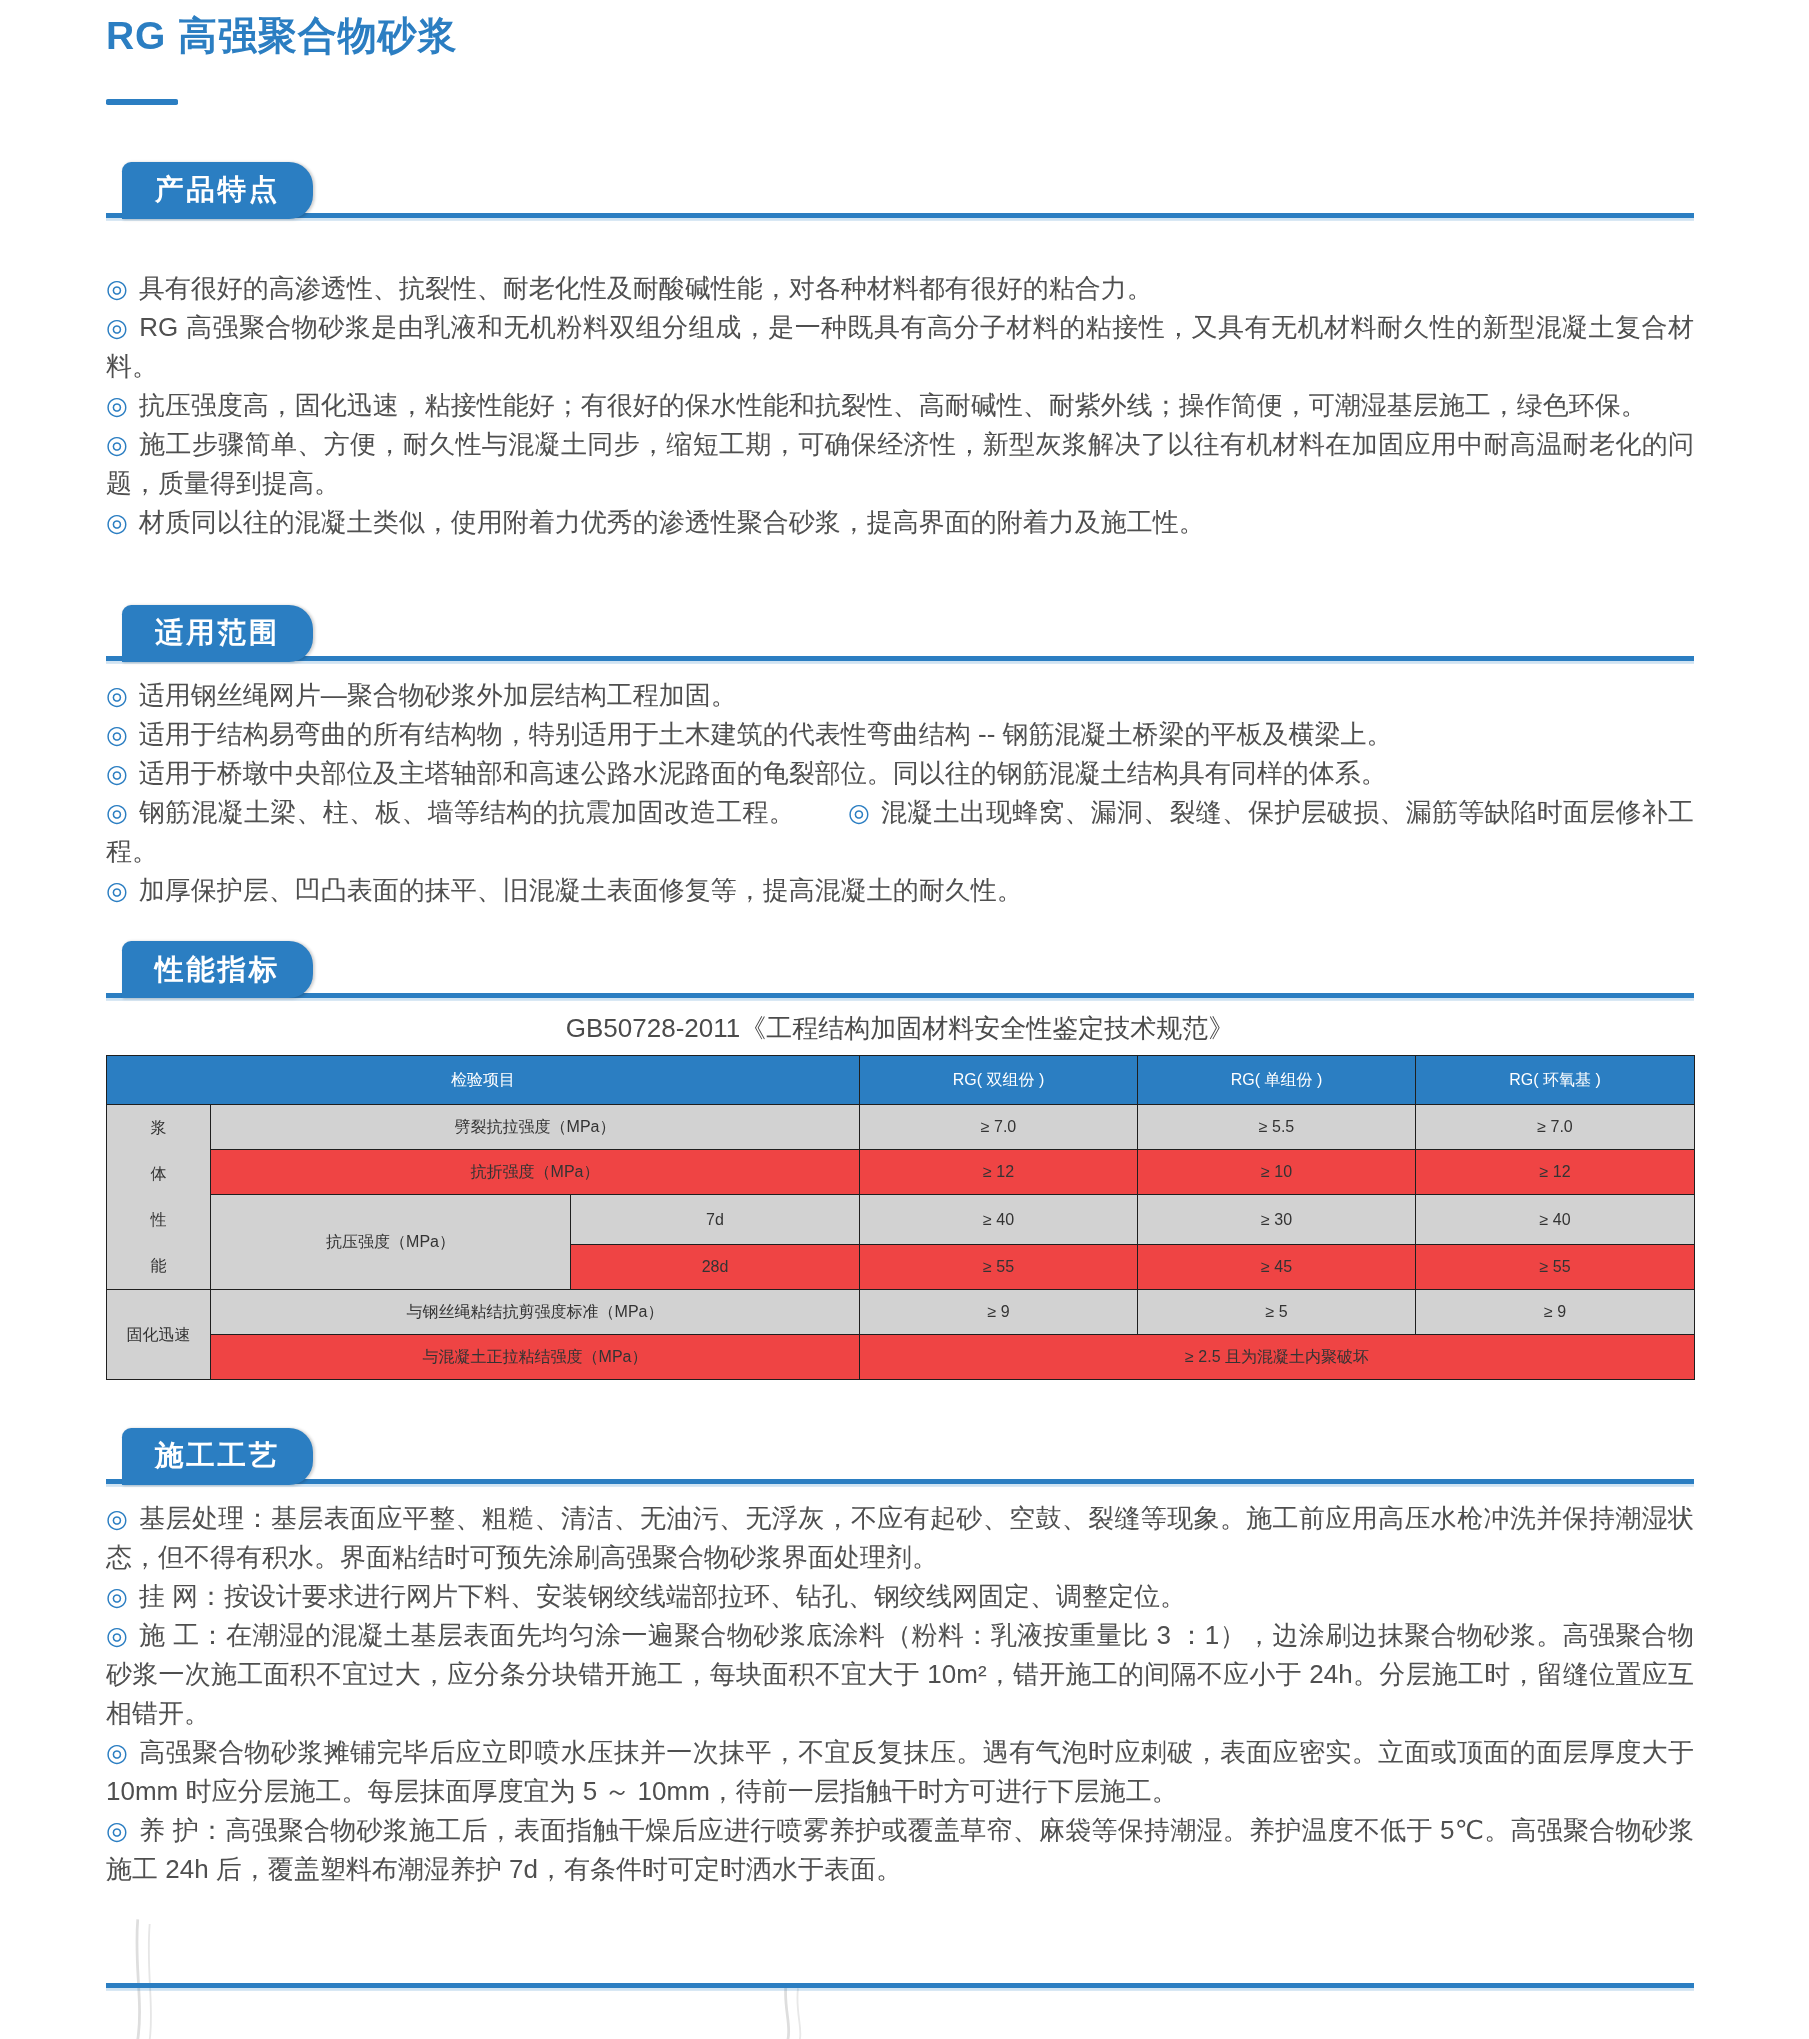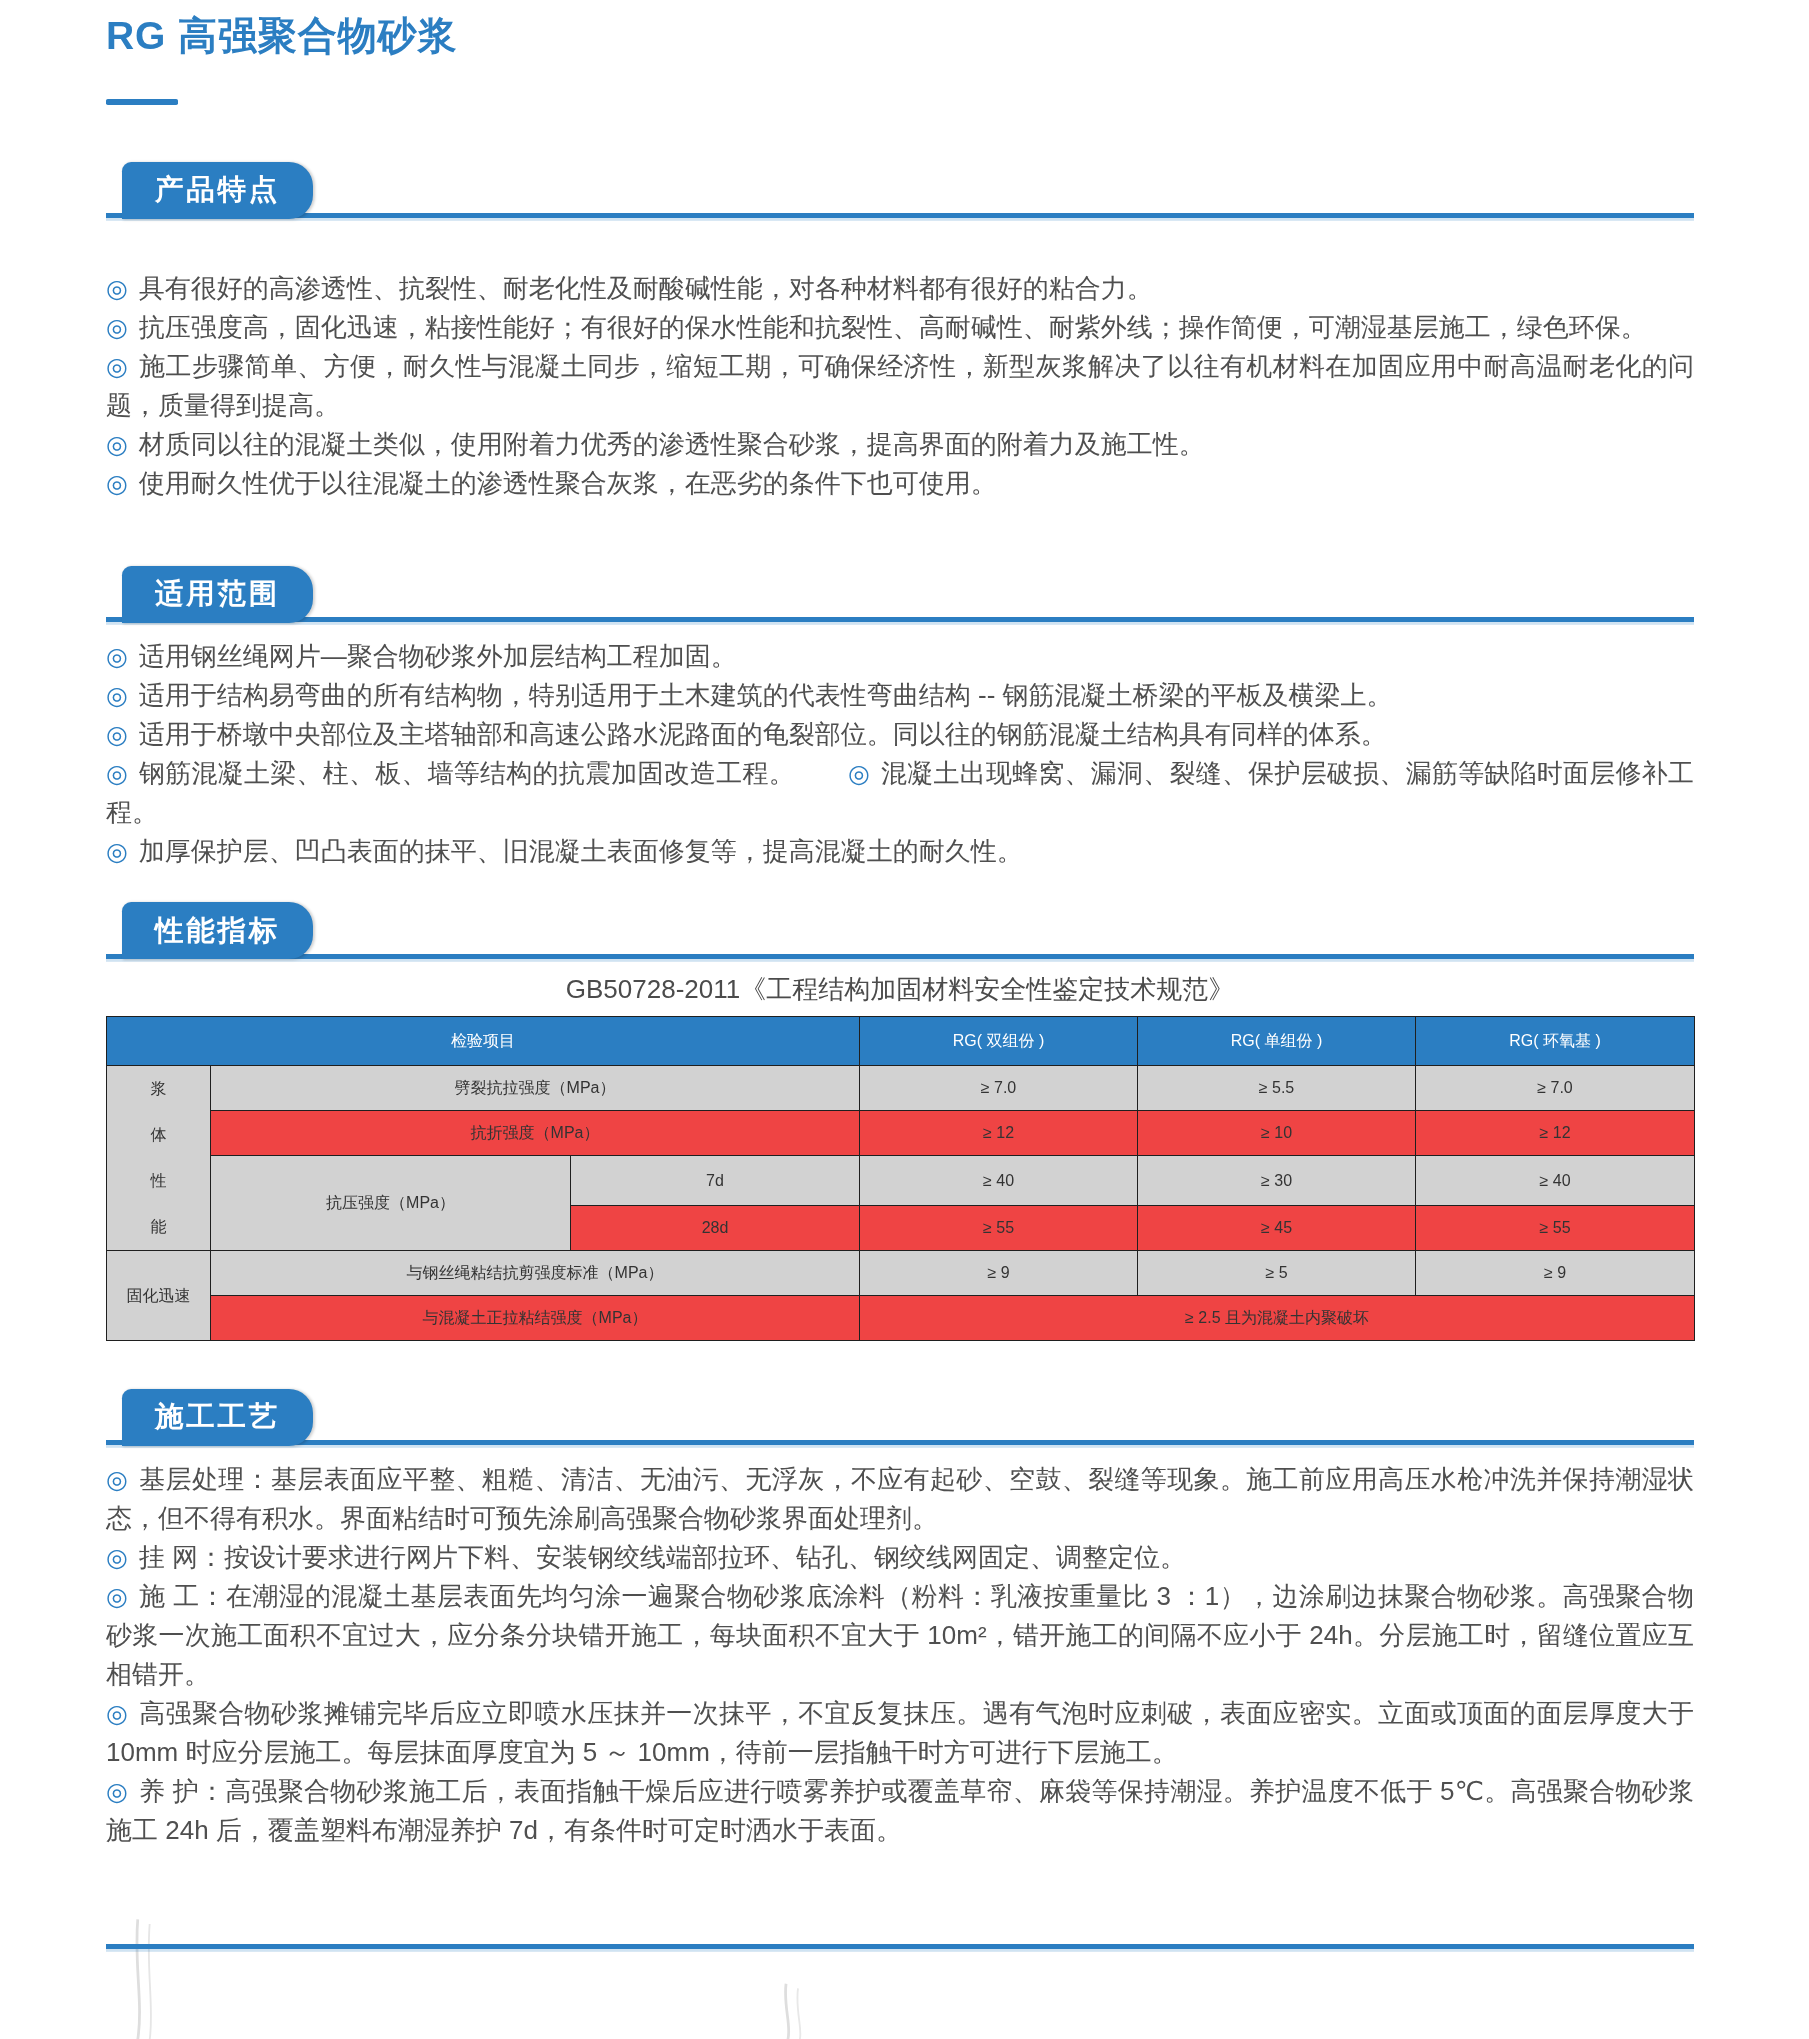--- a/index.html
+++ b/index.html
@@ -69,24 +69,24 @@
 
 <div class="content">
 
   <div class="sec-head mt-features">
     <div class="tab">
       <span>产品特点</span>
     </div>
   </div>
   <div class="bullets" style="margin-top:51px;">
     <p class="bullet"><span class="mark">◎</span><span>具有很好的高渗透性、抗裂性、耐老化性及耐酸碱性能，对各种材料都有很好的粘合力。</span></p>
+    <p class="bullet"><span class="mark">◎</span><span>RG 高强聚合物砂浆是由乳液和无机粉料双组分组成，是一种既具有高分子材料的粘接性，又具有无机材料耐久性的新型混凝土复合材料。</span></p>
     <p class="bullet"><span class="mark">◎</span><span>抗压强度高，固化迅速，粘接性能好；有很好的保水性能和抗裂性、高耐碱性、耐紫外线；操作简便，可潮湿基层施工，绿色环保。</span></p>
     <p class="bullet"><span class="mark">◎</span><span>施工步骤简单、方便，耐久性与混凝土同步，缩短工期，可确保经济性，新型灰浆解决了以往有机材料在加固应用中耐高温耐老化的问题，质量得到提高。</span></p>
     <p class="bullet"><span class="mark">◎</span><span>材质同以往的混凝土类似，使用附着力优秀的渗透性聚合砂浆，提高界面的附着力及施工性。</span></p>
-    <p class="bullet"><span class="mark">◎</span><span>使用耐久性优于以往混凝土的渗透性聚合灰浆，在恶劣的条件下也可使用。</span></p>
   </div>
 
   <div class="sec-head mt-scope-head">
     <div class="tab">
       <span>适用范围</span>
     </div>
   </div>
   <div class="bullets mt-scope">
     <p class="bullet"><span class="mark">◎</span><span>适用钢丝绳网片—聚合物砂浆外加层结构工程加固。</span></p>
     <p class="bullet"><span class="mark">◎</span><span>适用于结构易弯曲的所有结构物，特别适用于土木建筑的代表性弯曲结构 -- 钢筋混凝土桥梁的平板及横梁上。</span></p>

